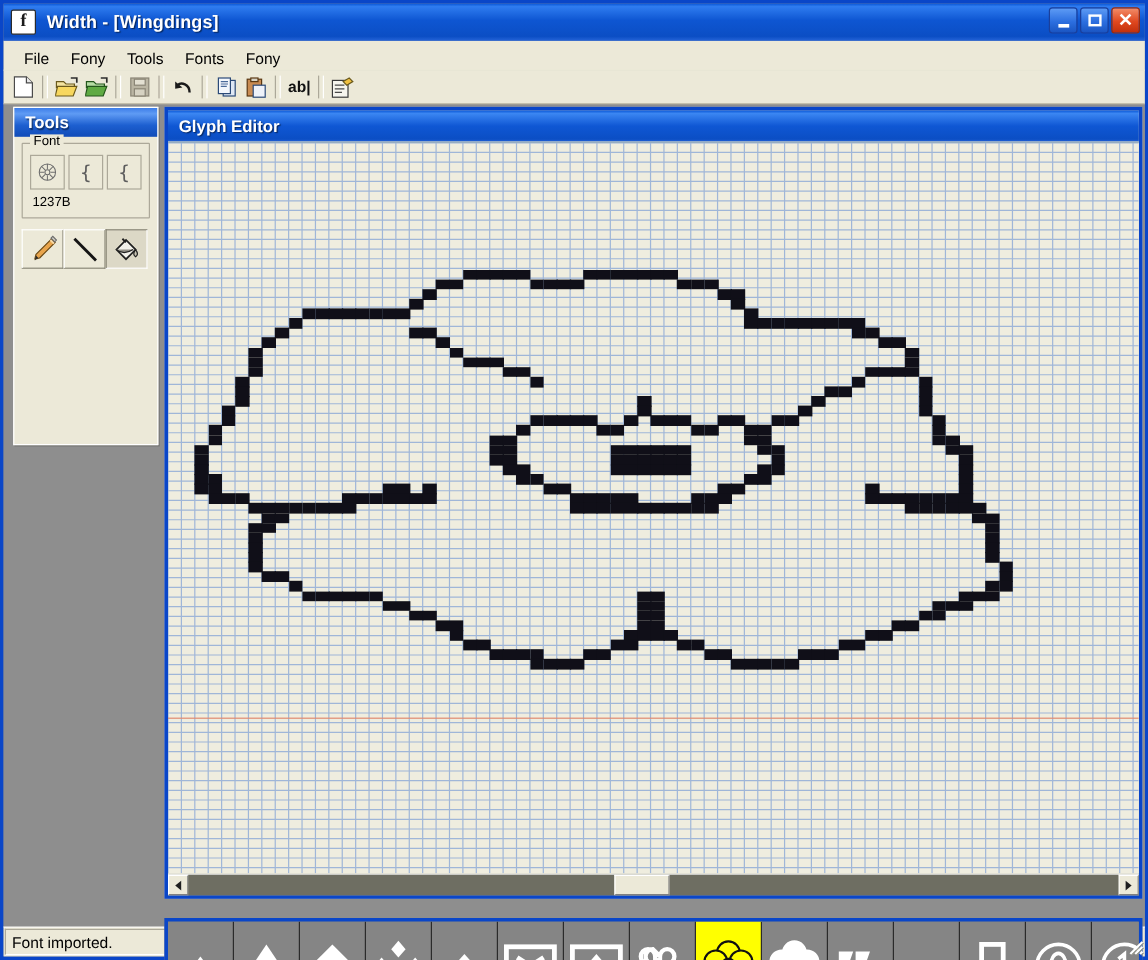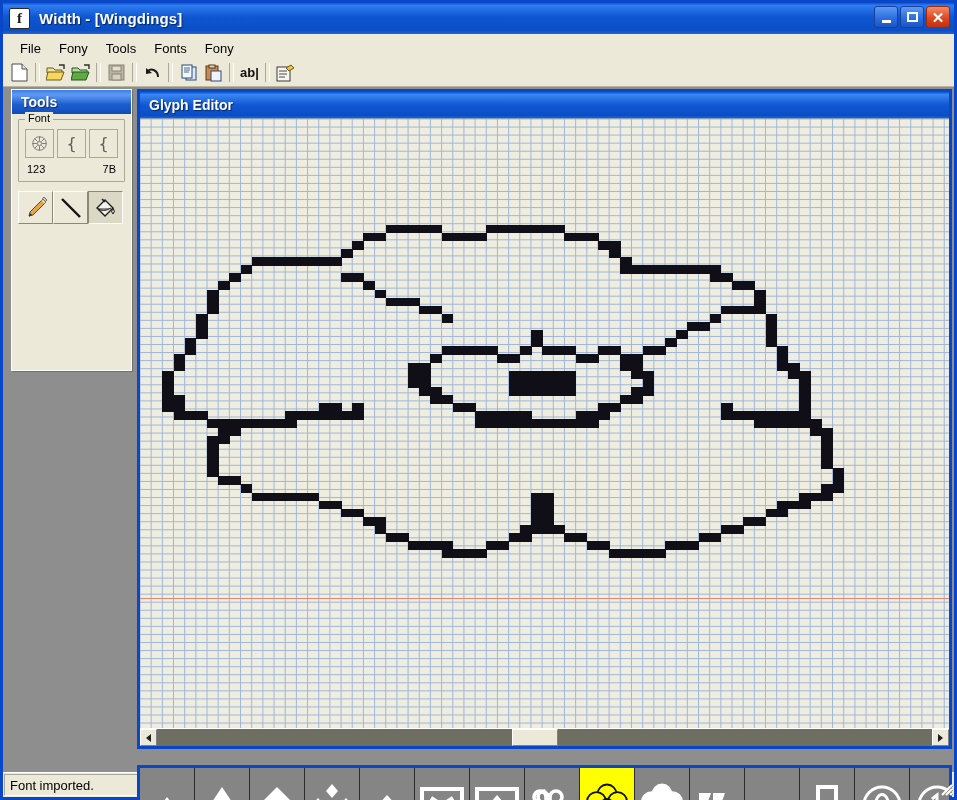--- a/index.html
+++ b/index.html
@@ -94,21 +94,21 @@
     font-size:11px;color:#000;padding:0 3px;
   }
   
   .glyph-row{display:flex;gap:3px;justify-content:center;}
   .glyph-cell{
     width:29px;height:29px;background:#ece9d8;
     border:1px solid #aca899;box-sizing:border-box;
     display:flex;align-items:center;justify-content:center;
     font-family:"DejaVu Sans",sans-serif;font-size:16px;color:#5d5d5d;
   }
-  .glyph-nums{display:flex;justify-content:space-between;font-size:11px;margin-top:5px;padding:0 2px;color:#000;}
+  .glyph-nums{display:flex;font-size:11px;margin-top:5px;padding:0 2px;color:#000;}
   
   .move-wrap{display:flex;flex-direction:column;align-items:center;}
   .mv-btn{
     width:27px;height:22px;background:#ece9d8;
     border:1px solid #fff;border-right-color:#8b8878;border-bottom-color:#8b8878;
     box-shadow:inset -1px -1px 0 #aca899;
     box-sizing:border-box;display:flex;align-items:center;justify-content:center;
   }
   .mv-row{display:flex;}
   .arrow-svg{display:block;}

